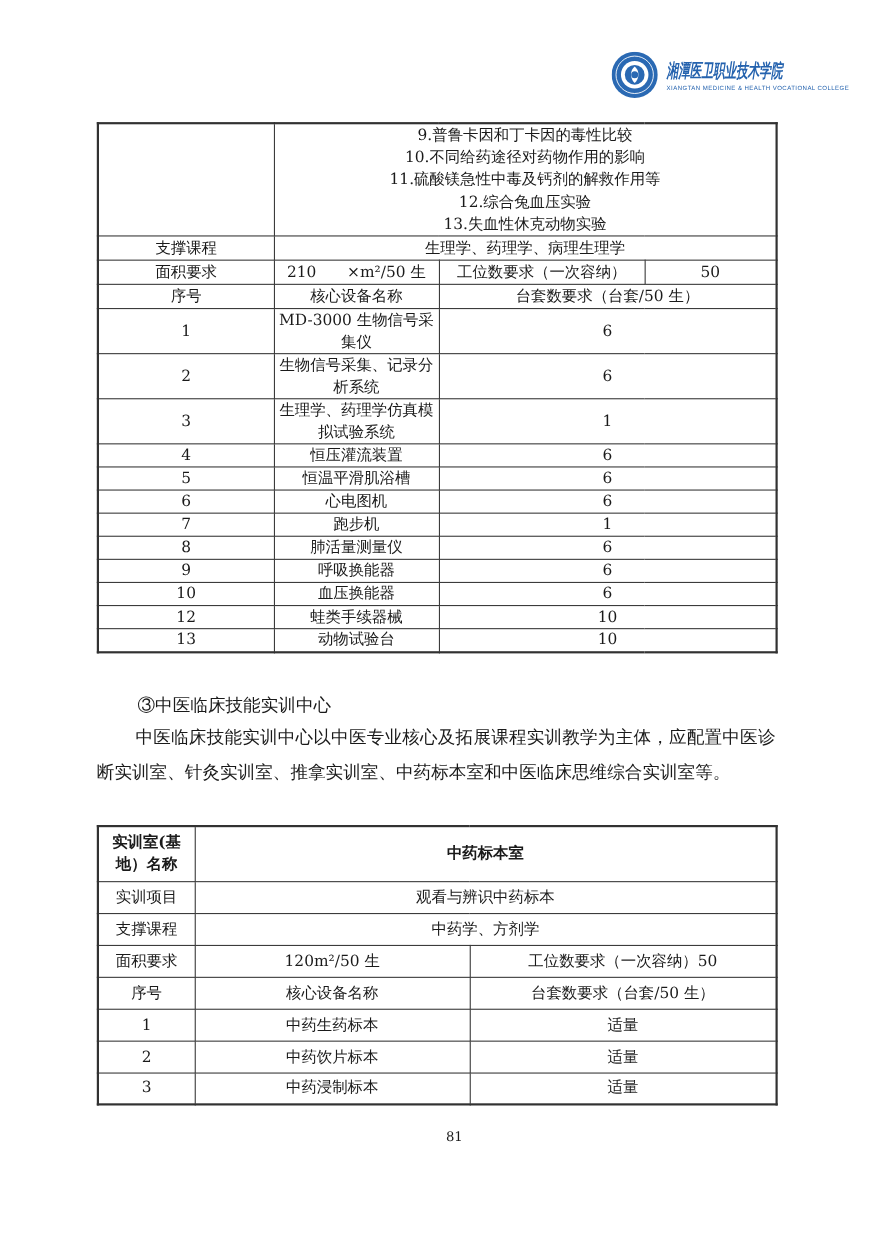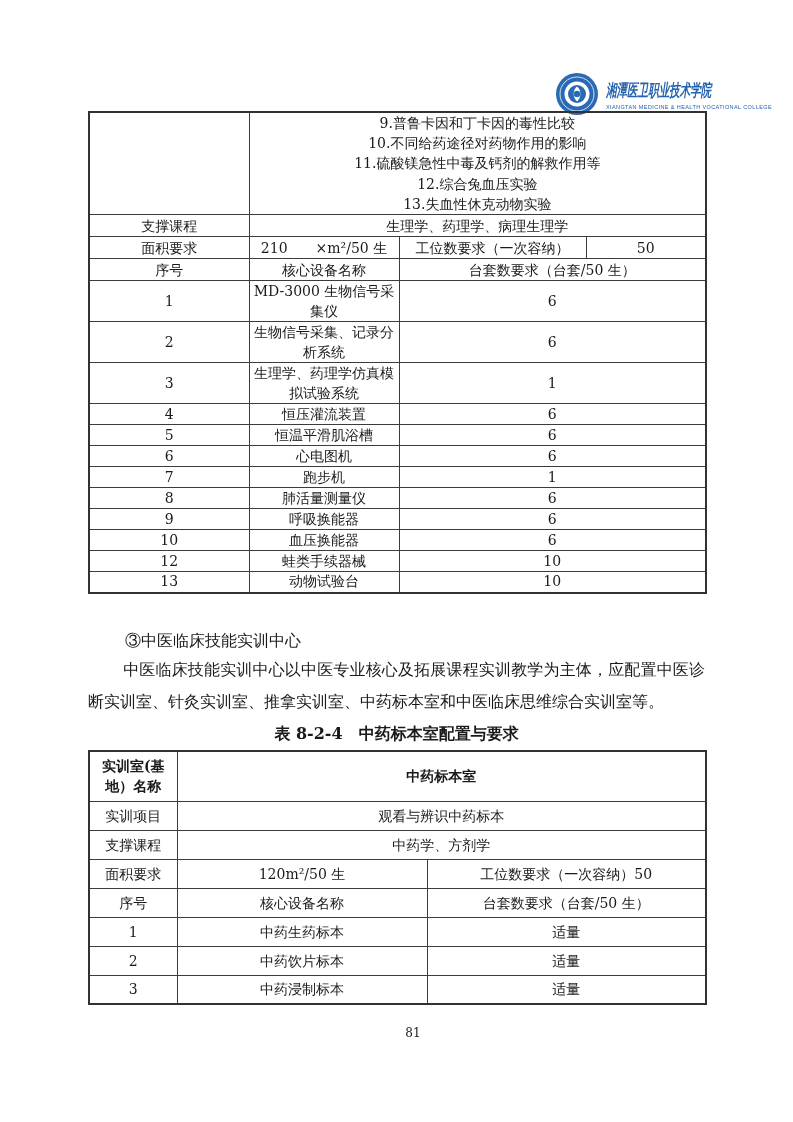--- a/index.html
+++ b/index.html
@@ -7,21 +7,21 @@
   .page {
     position: relative;
     width: 793px; height: 1122px;
     margin: 0 auto;
     background: #ffffff;
     font-family: "DejaVu Serif", "Liberation Serif", serif;
     color: #1a1a1a;
     overflow: hidden;
   }
   
-  .logo { position:absolute; left:556px; top:73px; display:flex; align-items:center; gap:8px; }
+  .logo { position:absolute; left:556px; top:47px; display:flex; align-items:center; gap:8px; }
   .logo-text { display:flex; flex-direction:column; justify-content:center; }
   .logo-cn {
     color:#2462ae; font-weight:700; font-style:italic;
     font-size:17px; white-space:nowrap; letter-spacing:0px;
     transform: scaleX(.62); transform-origin:left center;
   }
   .logo-en {
     color:#2462ae; font-size:5.5px; letter-spacing:.4px;
     white-space:nowrap; margin-top:2px; font-family:"Liberation Sans",sans-serif;
   }
@@ -175,21 +175,20 @@
     <tr class="r-e">
       <td>13</td>
       <td>动物试验台</td>
       <td colspan="2">10</td>
     </tr>
   </tbody>
     </table>
 
   <div class="heading">③中医临床技能实训中心</div>
   <div class="para">中医临床技能实训中心以中医专业核心及拓展课程实训教学为主体，应配置中医诊断实训室、针灸实训室、推拿实训室、中药标本室和中医临床思维综合实训室等。</div>
-  <div class="caption">表 8-2-4　中药标本室配置与要求</div>
 
   <table class="tbl tbl2">
     <colgroup>
         <col style="width:88px">
         <col style="width:250px">
         <col style="width:279px">
       </colgroup>
     <tbody>
         <tr class="r-top">
       <td class="bold">实训室(基地）名称</td>

